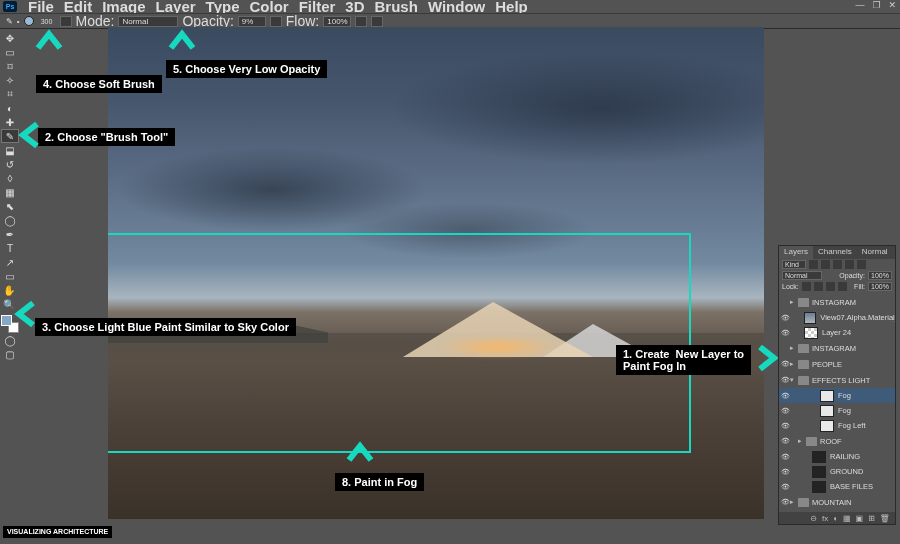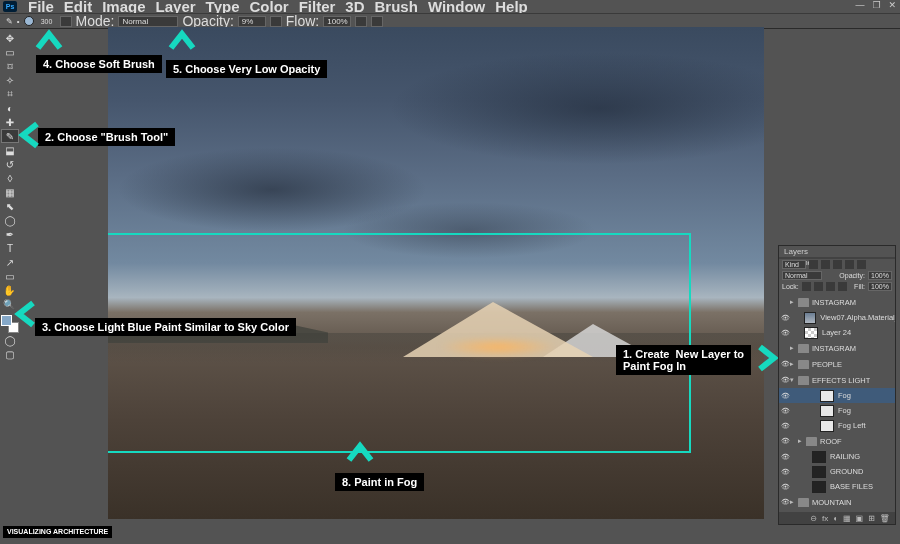--- a/index.html
+++ b/index.html
@@ -133,21 +133,21 @@
     position:absolute; left:3px; bottom:6px;
     background:#000; color:#fff; font-size:7px; font-weight:bold;
     padding:2px 4px; line-height:1.1;
   }
   
   .layers-panel {
     position:absolute; right:4px; top:245px; width:118px; height:280px;
     background:#535353; border:1px solid #2a2a2a;
     font-size:8px;
   }
-  .lp-tabs { display:flex; background:#424242; height:13px;flex-direction:column; }
+  .lp-tabs { display:flex; background:#424242; height:13px; }
   .lp-tab { padding:1px 5px; font-size:8px; color:#ccc; }
   .lp-tab.active { background:#535353; }
   .lp-row { display:flex; align-items:center; height:11px; padding:0 3px; gap:3px; }
   .lp-drop { background:#3a3a3a; border:1px solid #666; height:9px; min-width:24px; font-size:7px; display:flex;align-items:center;padding:0 2px; }
   .lp-ico { width:9px;height:9px; background:#3a3a3a; }
   .lp-tree { position:absolute; top:48px; bottom:12px; left:0; right:0; overflow:hidden; }
   .layer-row { display:flex; align-items:center; height:16px; padding-left:2px; }
   .layer-row.thumb-row { height:15px; }
   .layer-row.sel { background:#3f5b7a; }
   .eye { width:9px; font-size:8px; color:#ddd; text-align:center; }
@@ -244,21 +244,21 @@
   <div class="mtn-left"></div>
   <div class="hills"></div>
   <div class="building">
     <div class="tri2"></div>
     <div class="tri1"></div>
     <div class="tri1glow"></div>
   </div>
   <div class="fog-rect"></div>
 </div>
 
-<div class="callout" style="left:36px; top:55px;">4. Choose Soft Brush</div>
+<div class="callout" style="left:36px; top:75px;">4. Choose Soft Brush</div>
 <div class="callout" style="left:166px; top:60px;">5. Choose Very Low Opacity</div>
 <div class="callout" style="left:38px; top:128px;">2. Choose "Brush Tool"</div>
 <div class="callout" style="left:35px; top:318px;">3. Choose Light Blue Paint Similar to Sky Color</div>
 <div class="callout" style="left:616px; top:345px;">1. Create  New Layer to
 Paint Fog In</div>
 <div class="callout" style="left:335px; top:473px;">8. Paint in Fog</div>
 
 <svg class="arrow" style="left:35px; top:28px;" width="28" height="24">
     <polyline points="3,20 14,6 25,20" stroke="#16d9c0" stroke-width="6" fill="none"></polyline>
   </svg>

